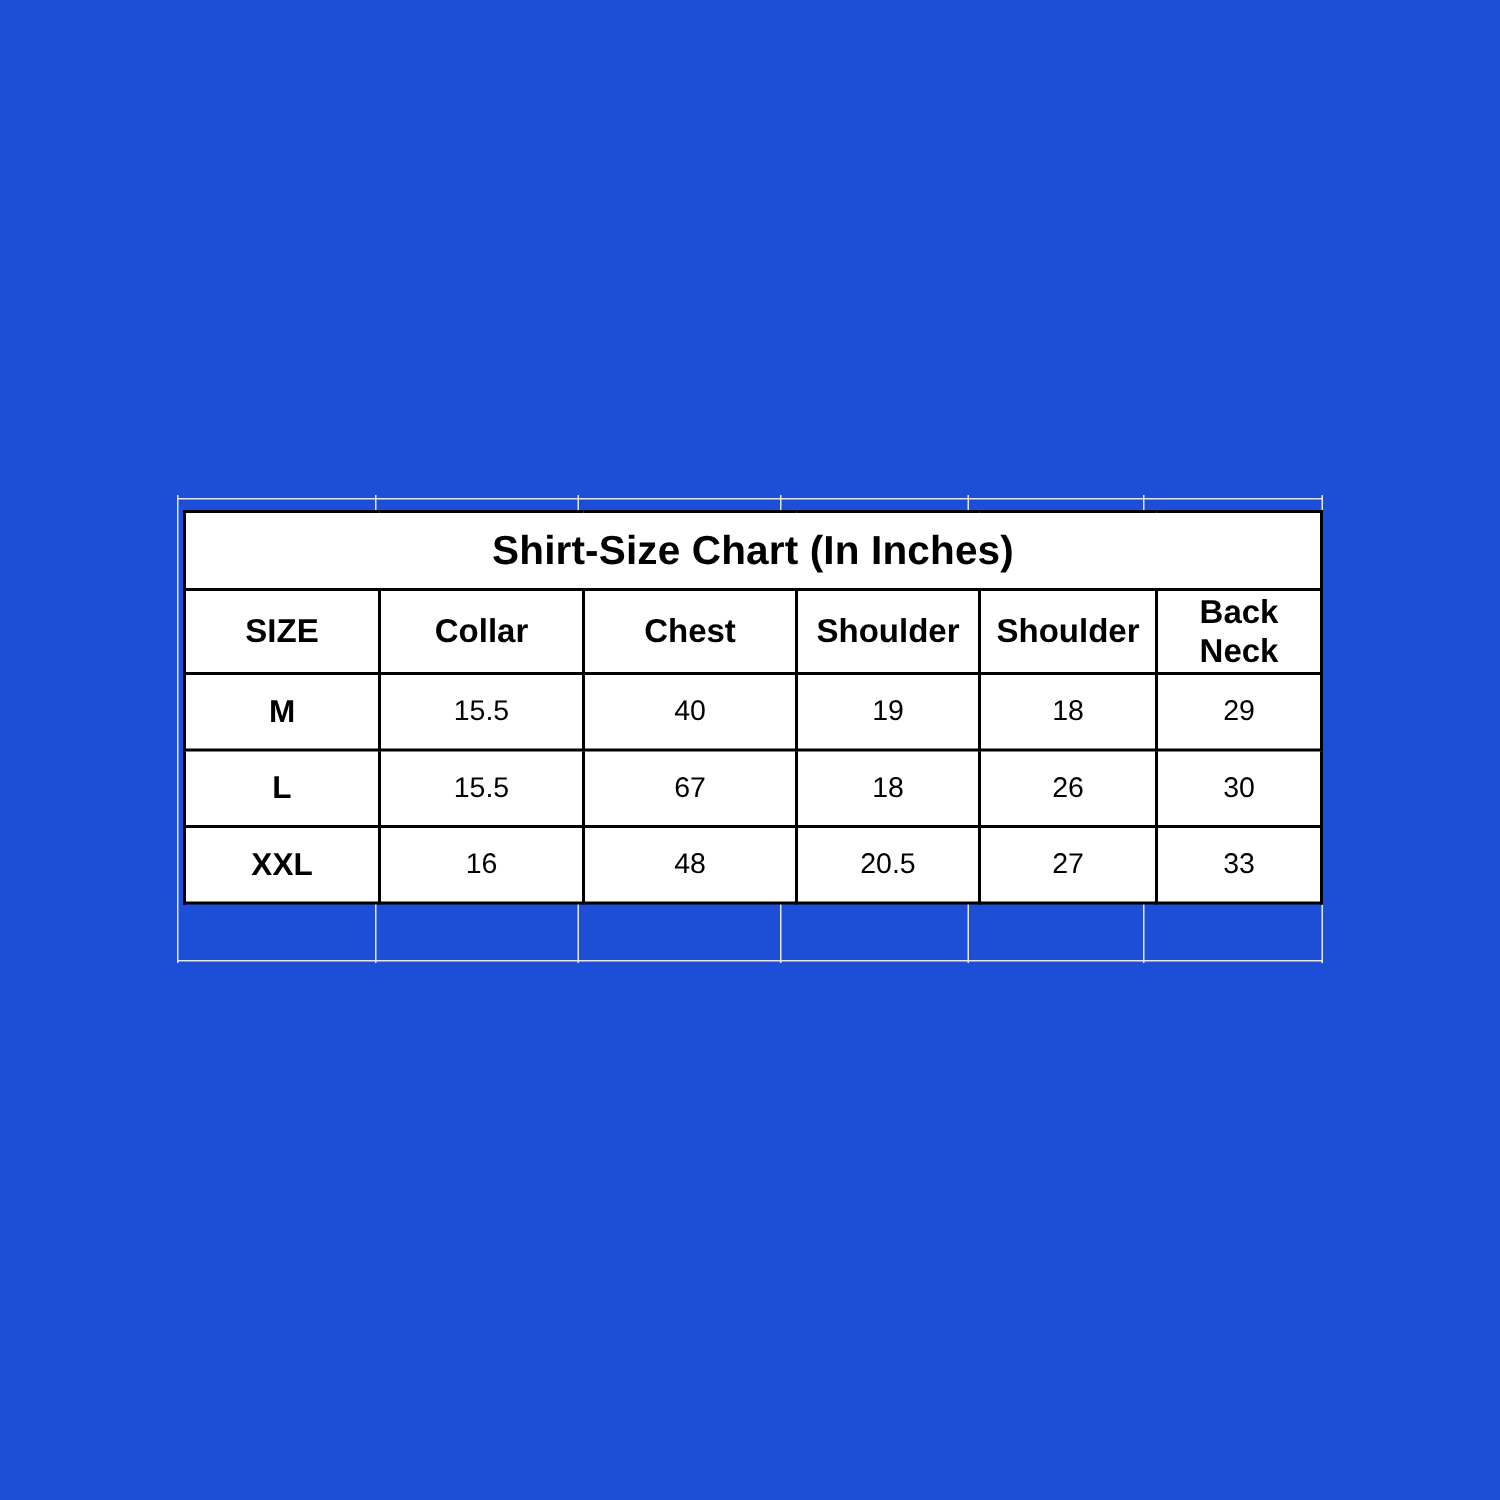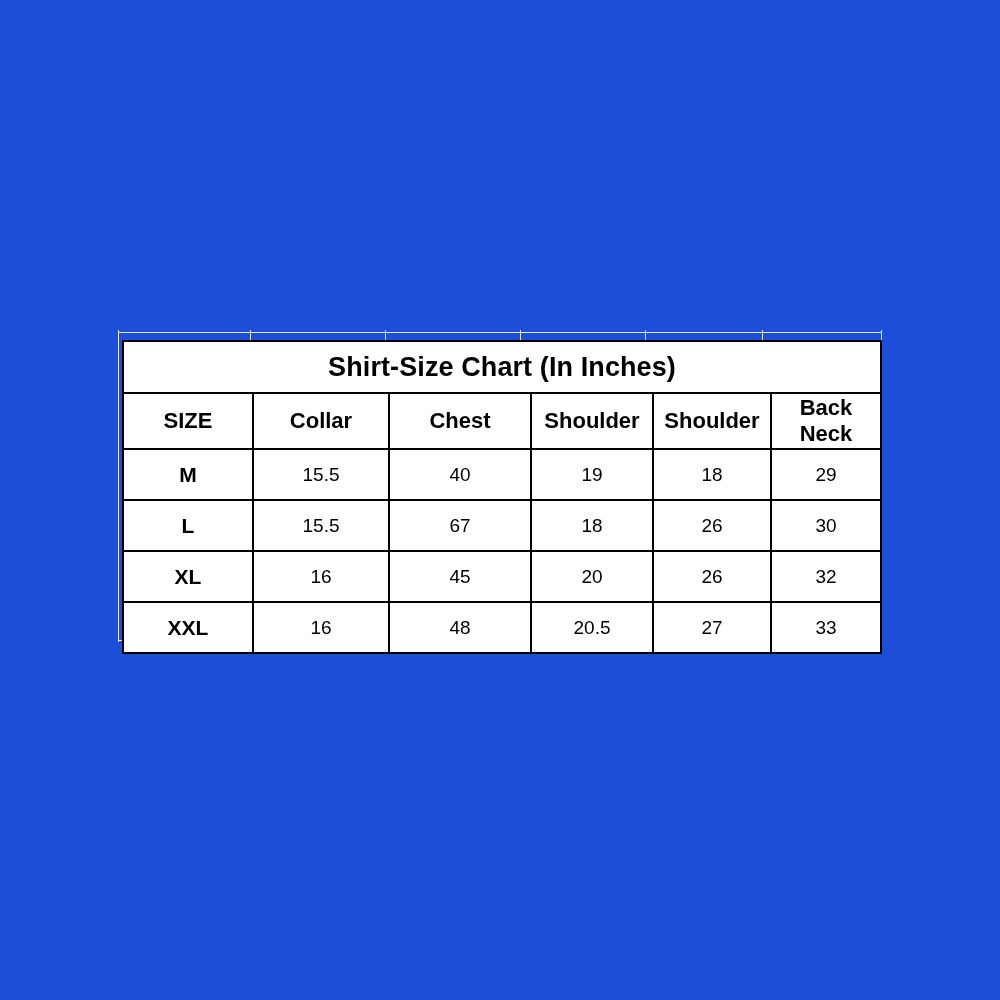--- a/index.html
+++ b/index.html
@@ -140,28 +140,20 @@
         </tr>
         <tr class="body-row">
           <td class="size-cell">L</td>
           <td>15.5</td>
           <td>67</td>
           <td>18</td>
           <td>26</td>
           <td>30</td>
         </tr>
         <tr class="body-row">
-          <td class="size-cell">XL</td>
-          <td>16</td>
-          <td>45</td>
-          <td>20</td>
-          <td>26</td>
-          <td>32</td>
-        </tr>
-        <tr class="body-row">
           <td class="size-cell">XXL</td>
           <td>16</td>
           <td>48</td>
           <td>20.5</td>
           <td>27</td>
           <td>33</td>
         </tr>
       </tbody>
     </table>
   </div>

